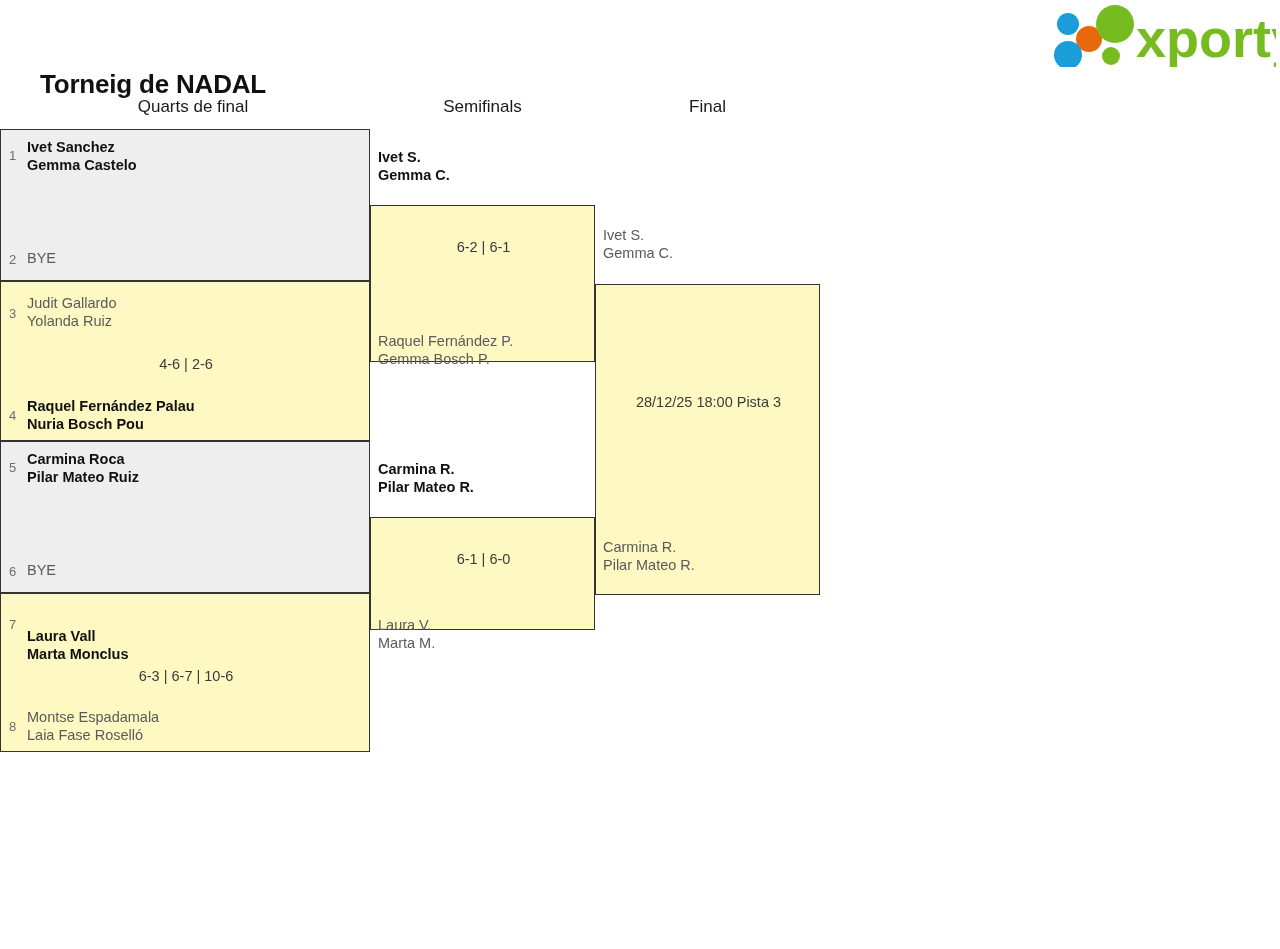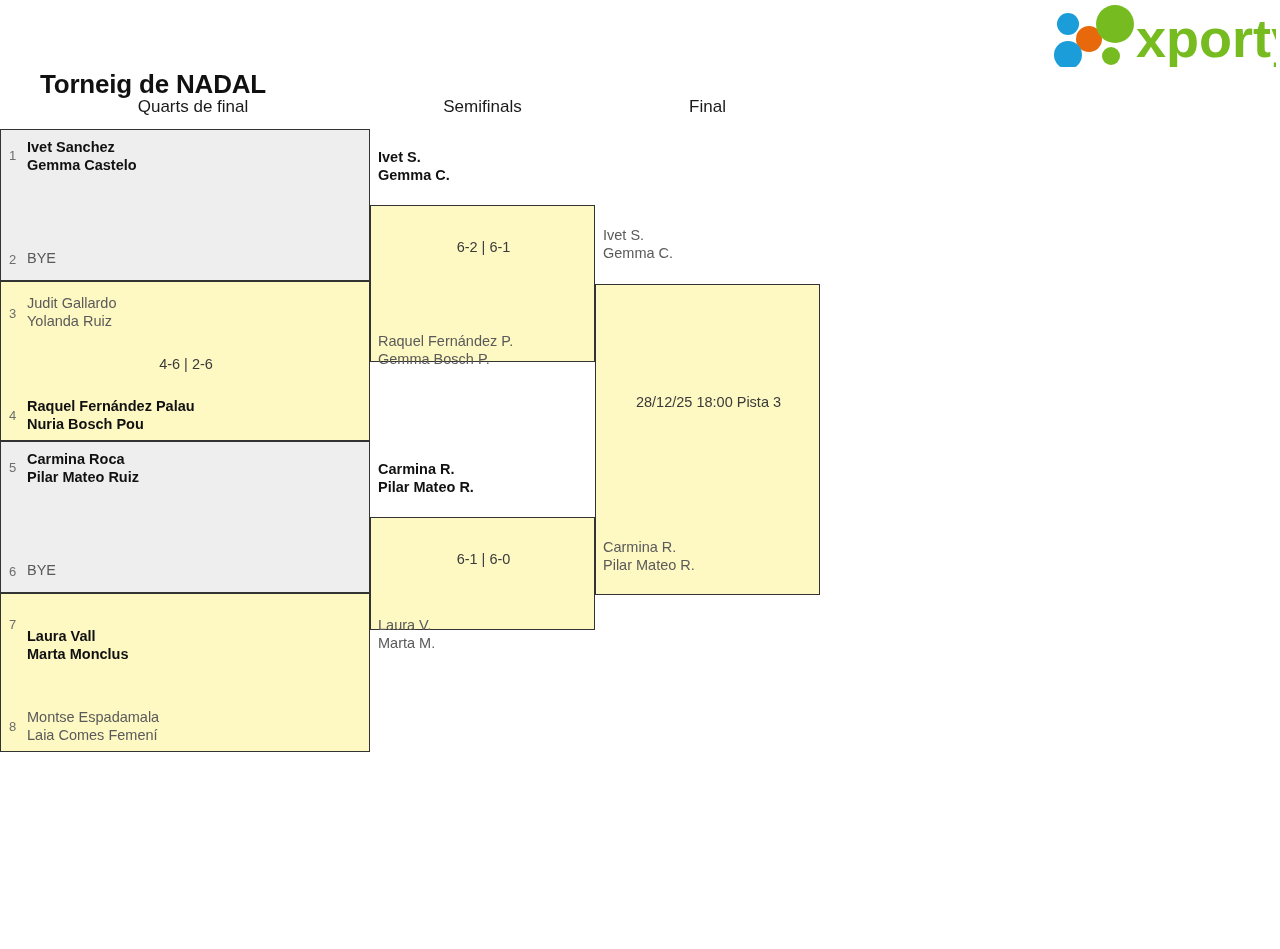--- a/index.html
+++ b/index.html
@@ -181,24 +181,25 @@
       <span class="ln"></span>
     </div>
   </div>
 
   <div class="match r1" style="top:593px; height:159px;">
     <div class="seed" style="top:24px;">7</div>
     <div class="team win" style="top:1px;margin-top:32px;">
       <span class="ln">Laura Vall</span>
       <span class="ln">Marta Monclus</span>
     </div>
+    <div class="score" style="top:74px;">6-3 | 6-7 | 10-6</div>
     <div class="seed" style="top:126px;">8</div>
     <div class="team" style="top:114px;">
       <span class="ln">Montse Espadamala</span>
-      <span class="ln">Laia Comes Femení</span>
+      <span class="ln">Laia Fase Roselló</span>
     </div>
   </div>
 
   <div class="adv win" style="left:378px; top:148px;">
     <span class="ln">Ivet S.</span>
     <span class="ln">Gemma C.</span>
   </div>
 
   <div class="match r2" style="top:205px; height:157px;">
     <div class="score" style="top:33px;">6-2 | 6-1</div>

